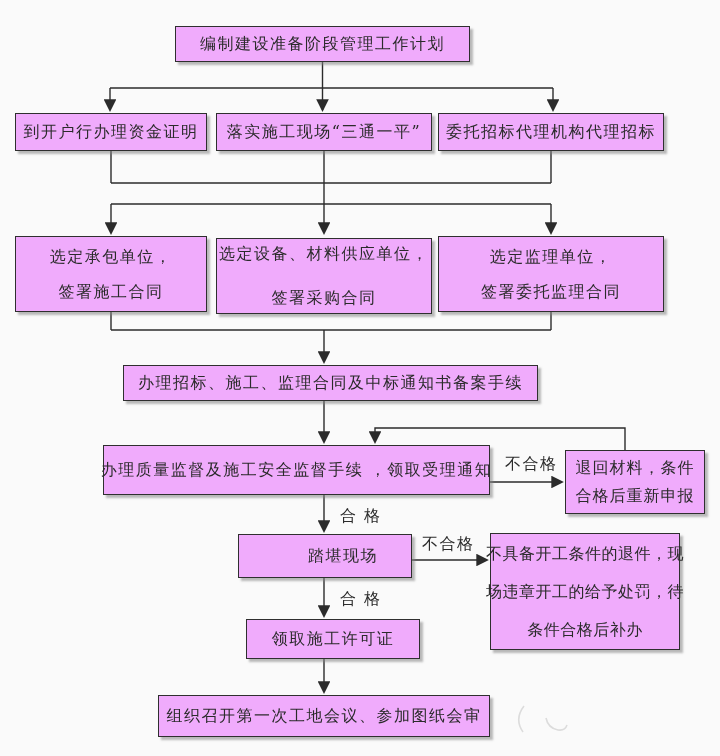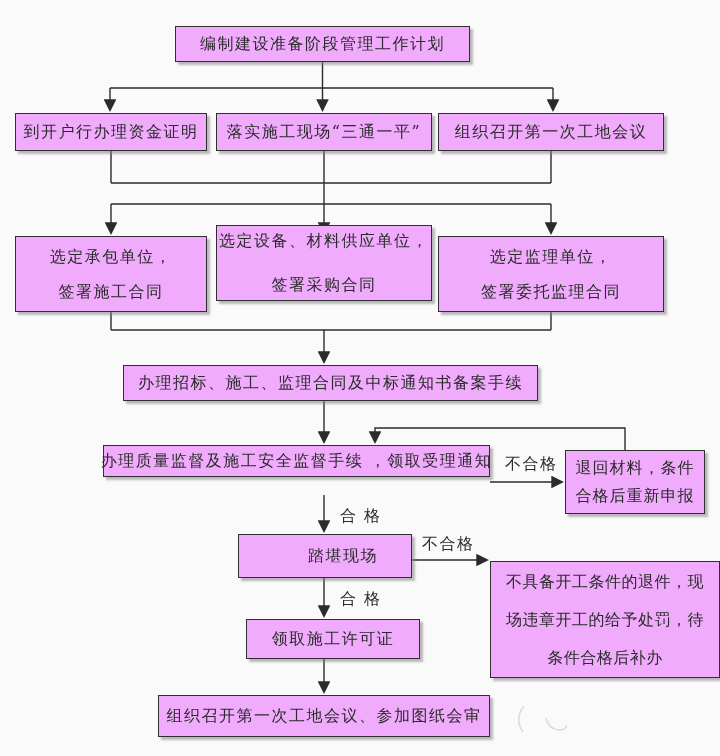--- a/index.html
+++ b/index.html
@@ -22,27 +22,27 @@
     align-items:center;justify-content:center;
     font-size:16px;letter-spacing:1.5px;line-height:1.25;
     box-sizing:border-box;text-align:center;
     white-space:nowrap;
   }
   .n-plan      {left:175px;top:26px;  width:295px;height:36px;}
   .n-fund      {left:15px; top:113px; width:192px;height:38px;text-align:right;}
   .n-site      {left:216px;top:113px; width:216px;height:38px;justify-content:center;}
   .n-bid       {left:438px;top:113px; width:226px;height:38px;}
   .n-contractor{left:15px; top:236px; width:192px;height:76px;row-gap:15px;}
-  .n-supplier  {left:216px;top:225px; width:216px;height:76px;row-gap:24px;}
+  .n-supplier  {left:216px;top:238px; width:216px;height:76px;row-gap:24px;}
   .n-supervisor{left:438px;top:236px; width:226px;height:76px;row-gap:15px;}
   .n-filing    {left:123px;top:365px; width:415px;height:36px;}
-  .n-quality   {left:103px;top:445px; width:387px;height:32px;}
+  .n-quality   {left:103px;top:445px; width:387px;height:50px;}
   .n-return    {left:565px;top:450px; width:140px;height:64px;row-gap:8px;letter-spacing:1px;}
   .n-visit     {left:238px;top:534px; width:174px;height:44px;padding-left:36px;}
-  .n-reject    {left:490px;top:533px; width:230px;height:117px;row-gap:18px;letter-spacing:0.5px;margin-top:28px;}
+  .n-reject    {left:490px;top:533px; width:190px;height:117px;row-gap:18px;letter-spacing:0.5px;}
   .n-permit    {left:246px;top:619px; width:174px;height:40px;}
   .n-meeting   {left:158px;top:695px; width:332px;height:42px;}
   .edge-label{
     position:absolute;font-size:16px;letter-spacing:1.5px;color:#2b2b2b;
     white-space:nowrap;
   }
   .lbl-unq1{left:505px;top:454px;}
   .lbl-q1  {left:340px;top:506px;}
   .lbl-unq2{left:422px;top:534px;}
   .lbl-q2  {left:340px;top:589px;}
@@ -107,21 +107,21 @@
 
   <div class="node n-fund">
     <span>到开户行办理资金证明</span>
   </div>
 
   <div class="node n-site">
     <span>落实施工现场“三通一平”</span>
   </div>
 
   <div class="node n-bid">
-    <span>组织召开第一次工地会议</span>
+    <span>委托招标代理机构代理招标</span>
   </div>
 
   <div class="node n-contractor">
     <span>选定承包单位，</span>
     <span>签署施工合同</span>
   </div>
 
   <div class="node n-supplier">
     <span>选定设备、材料供应单位，</span>
     <span>签署采购合同</span>

